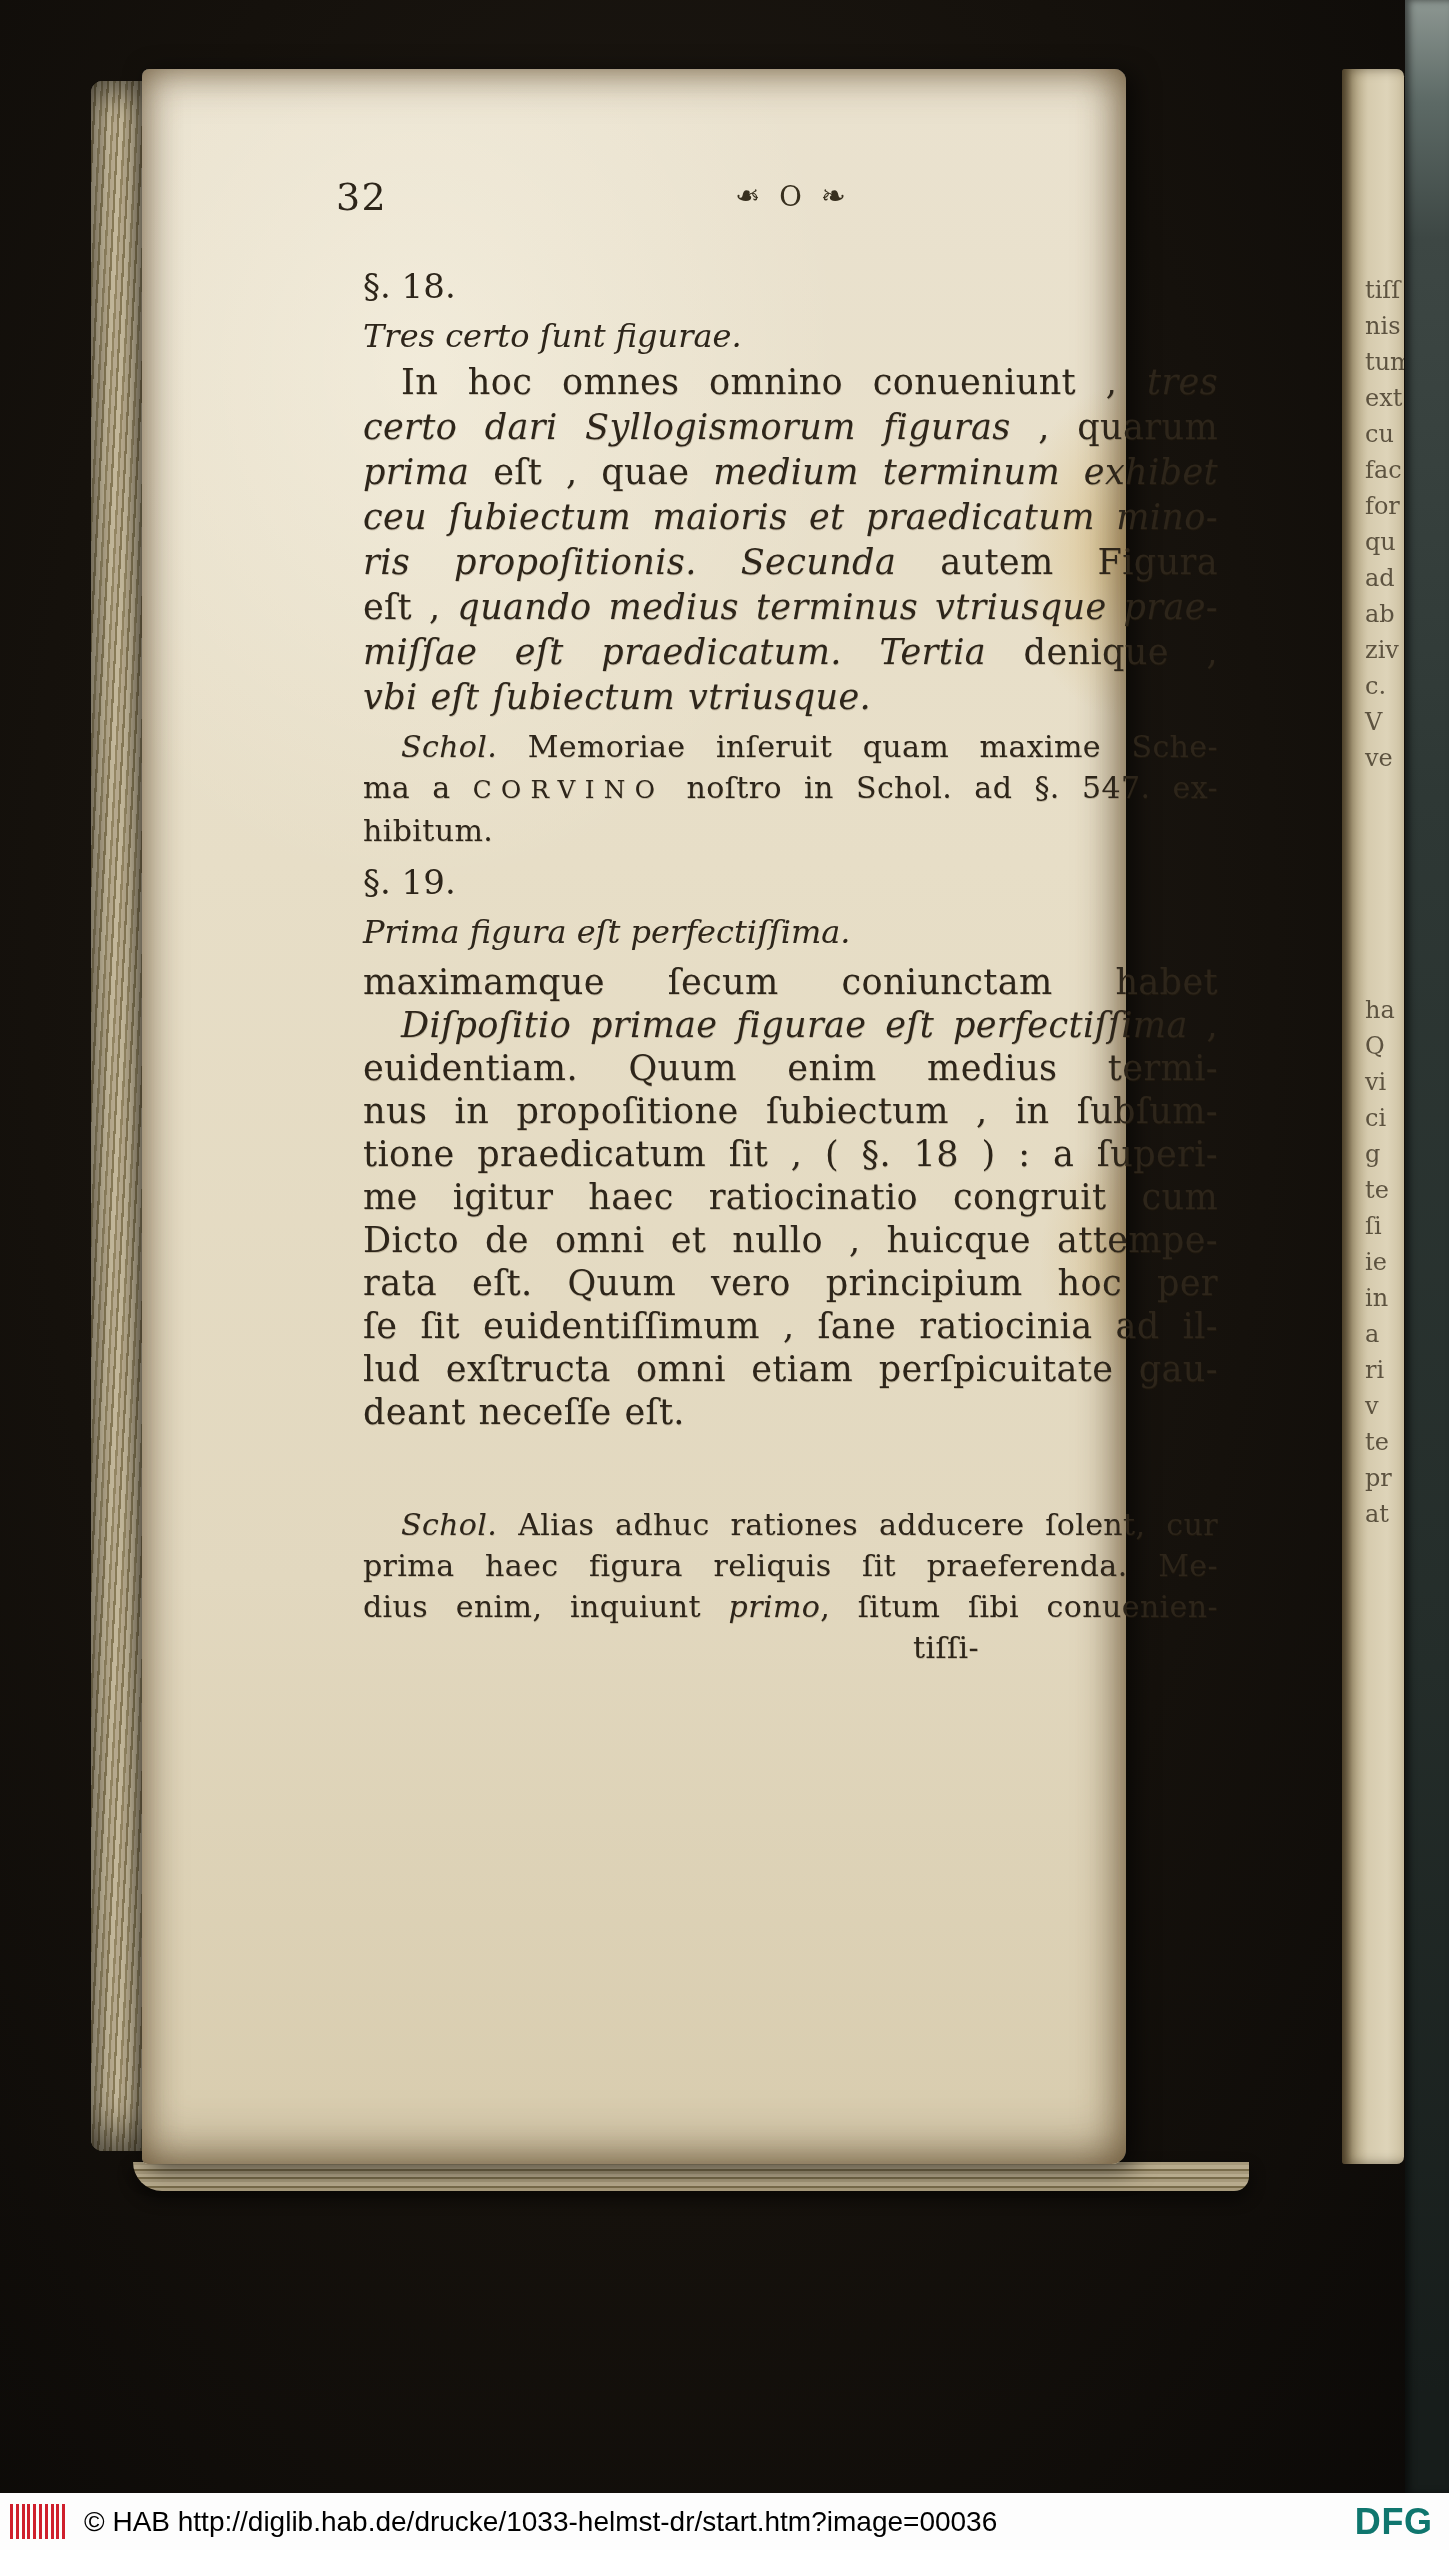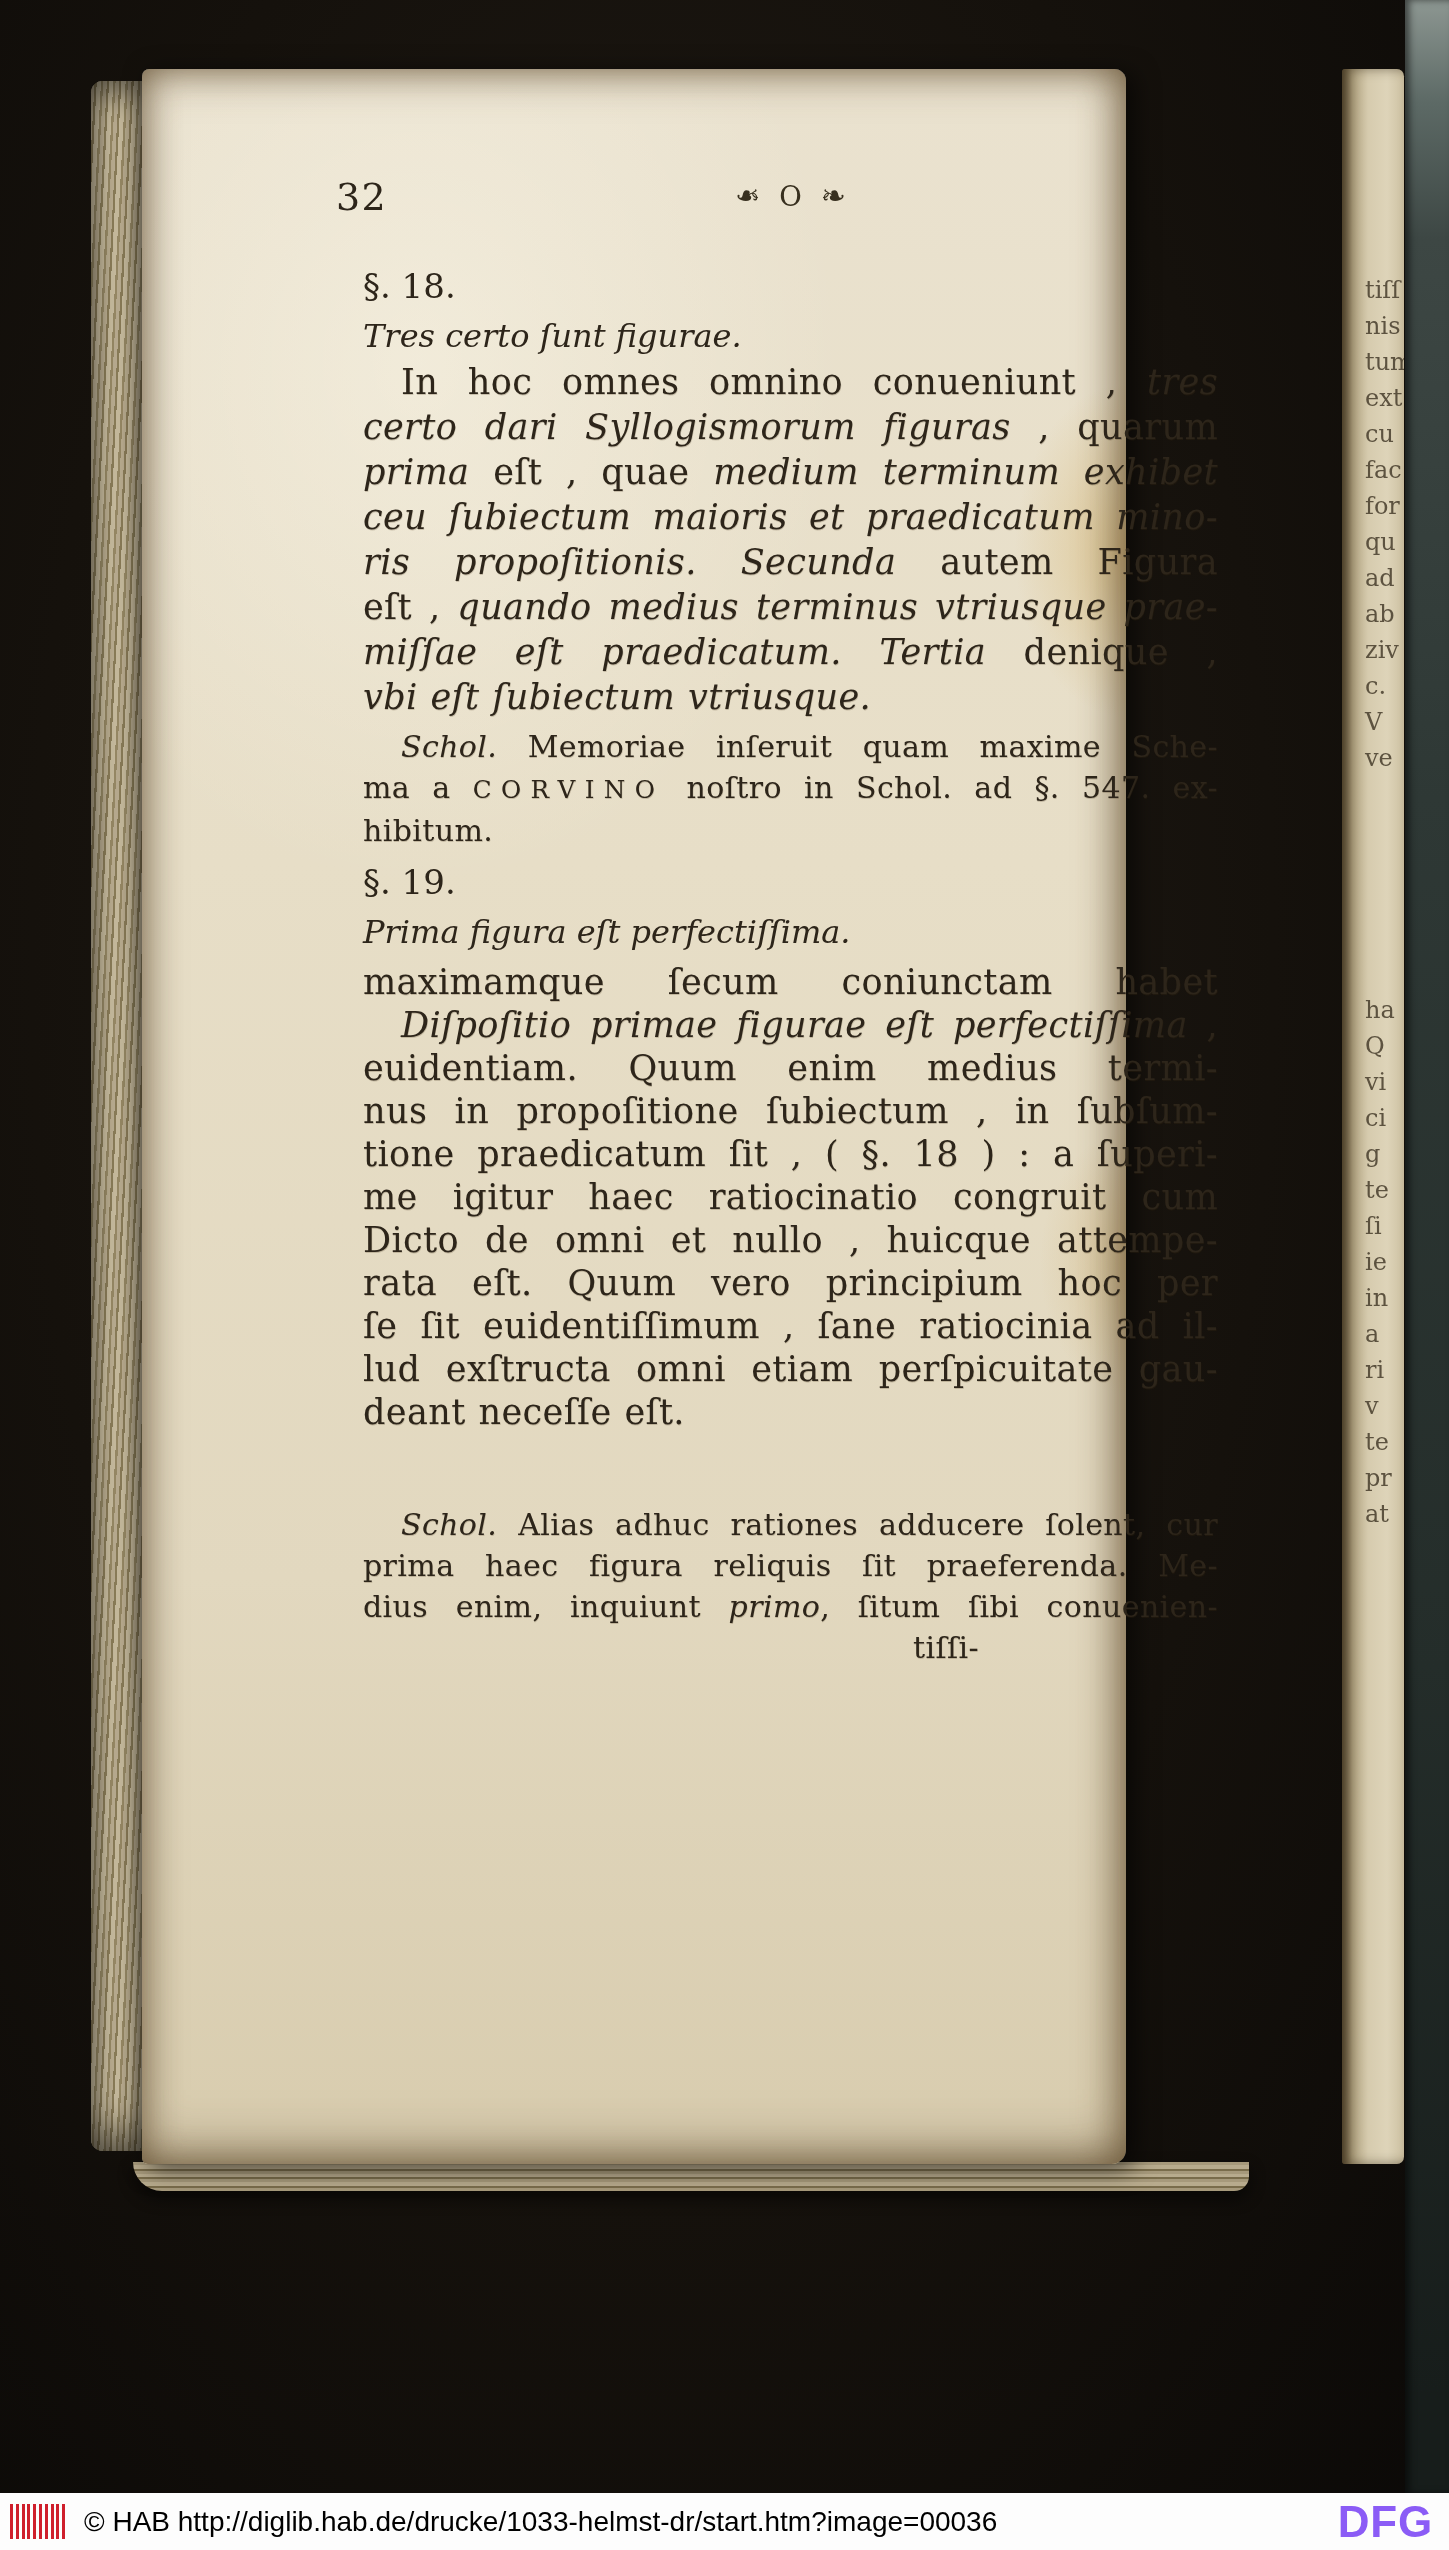--- a/index.html
+++ b/index.html
@@ -88,21 +88,21 @@
     display:flex;align-items:center;gap:16px;padding:0 10px;box-sizing:border-box;
     font-family:"Liberation Sans",sans-serif;
   }
   .hab-logo{
     width:58px;height:35px;flex:0 0 auto;
     background:repeating-linear-gradient(90deg,#cf1f2c 0 2.9px,rgba(0,0,0,0) 2.9px 5.8px);
   }
   .credit{font-size:28px;color:#000;white-space:nowrap}
   .credit .url{color:#000;text-decoration:none}
   .dfg{
-    margin-left:auto;margin-right:7.2px;font-weight:bold;font-size:44px;color:#8b5cf6;
+    margin-left:auto;margin-right:7.2px;font-weight:bold;font-size:36px;color:#0f766e;
     letter-spacing:0.7px;font-family:"Liberation Sans",sans-serif;
   }
 </style>
 </head>
 <body>
 
 <div class="stage">
   <div class="cover-strip"></div>
   <div class="stack-left"></div>
   <div class="stack-bottom"></div>

